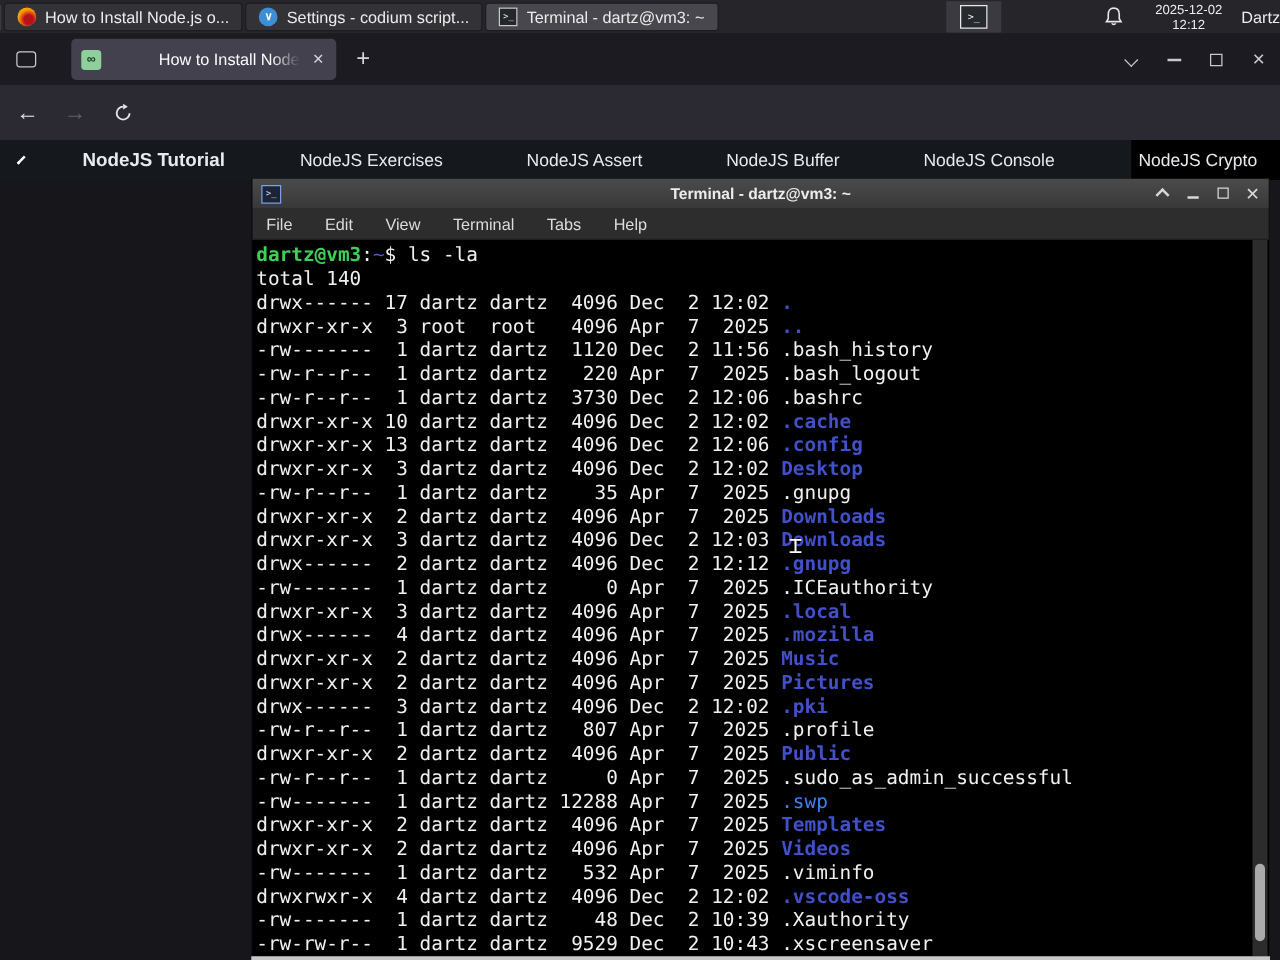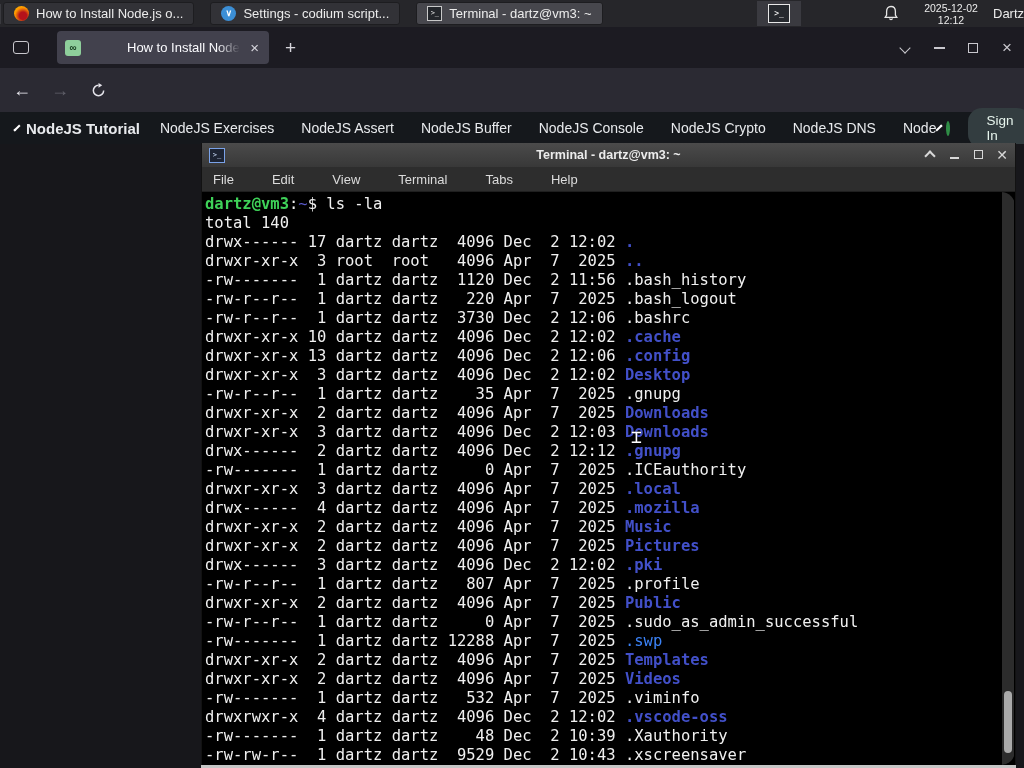--- a/index.html
+++ b/index.html
@@ -10,21 +10,21 @@
   #panel { position:absolute; left:0; top:0; width:1024px; height:27px; background:#26262a;
            display:flex; align-items:center; color:#e6e6e6; font-size:13px; z-index:40; }
   .app-menu { display:flex; align-items:center; gap:6px; padding:0 8px; height:100%; cursor:default; }
   .xubuntu-logo { width:17px; height:17px; display:inline-block; position:relative; }
   .xubuntu-logo:before, .xubuntu-logo:after { content:""; position:absolute; width:7px; height:7px; border-radius:2px; background:#3fb0e8; }
   .xubuntu-logo:before { left:1px; top:1px; box-shadow:9px 9px 0 #2b8ec7; }
   .xubuntu-logo:after  { right:1px; top:1px; box-shadow:-9px 9px 0 #2b8ec7; }
   .menu-lines { width:9px; height:9px; border-top:1px solid #9a9aa0; border-bottom:1px solid #9a9aa0; position:relative; margin-left:2px; }
   .menu-lines:after { content:""; position:absolute; left:0; top:3px; width:9px; height:1px; background:#9a9aa0; }
   .panel-sep { width:1px; height:20px; background:#3a3a3f; }
-  .taskbar { display:flex; align-items:center; height:100%; gap:16px; padding-left:2px; }
+  .taskbar { display:flex; align-items:center; height:100%; gap:2px; padding-left:2px; }
   .task-btn { display:flex; align-items:center; gap:7px; height:23px; padding:0 10px; background:#323237;
               border:1px solid #1d1d20; border-radius:3px; max-width:198px; white-space:nowrap; overflow:hidden; }
   .task-btn.active { background:#47474d; }
   .task-title { overflow:hidden; text-overflow:ellipsis; font-size:13px; color:#ececec; }
   .icon-firefox { width:15px; height:15px; border-radius:50%; flex:0 0 15px;
                   background:radial-gradient(circle at 60% 65%, #b5121b 0 28%, #ff9500 60%, #ffcb00 100%); }
   .icon-codium { width:15px; height:15px; border-radius:50%; flex:0 0 15px; background:#3c8fd6;
                  color:#fff; font-size:9px; line-height:15px; text-align:center; font-weight:bold; }
   .icon-term-sm { width:15px; height:15px; flex:0 0 15px; background:#23262b; border:1px solid #c9c9c9;
                   color:#e8e8e8; font-size:7px; line-height:13px; text-align:center; font-family:"DejaVu Sans Mono",monospace; }
@@ -59,22 +59,22 @@
   .navbtn.dim { color:#62616b; }
   #urlbar { position:absolute; left:176px; top:75px; width:640px; height:31px; background:#3d3c46; border-radius:6px;
             display:flex; align-items:center; padding:0 10px; gap:9px; }
   #urltext { flex:1; font-size:13.5px; color:#a9a8b2; white-space:nowrap; overflow:hidden; }
   #urltext .domain { color:#fbfbfe; }
   .urlbar-icon { flex:0 0 auto; display:flex; align-items:center; }
   .tb-right { position:absolute; right:10px; top:68px; height:44px; display:flex; align-items:center; gap:21px; }
   .hamb { width:14px; height:2px; background:#d5d4da; box-shadow:0 -5px 0 #d5d4da, 0 5px 0 #d5d4da; }
 
   
-  #sitenav { position:absolute; left:0; top:112px; width:1024px; height:32px; background:#15181c;
-             display:flex; align-items:center; color:#e8eaed; font-size:14px; }
+  #sitenav { position:absolute; left:0; top:112px; width:905px; height:32px; background:#15181c;
+             display:flex; align-items:center; color:#e8eaed; font-size:14px;gap:40px; }
   .site-chevL { width:8px; height:8px; border-left:2.4px solid #fff; border-bottom:2.4px solid #fff; transform:rotate(45deg); margin:0 8px 0 16px; }
   .site-chevR { width:8px; height:8px; border-right:2.6px solid #fff; border-top:2.6px solid #fff; transform:rotate(45deg); margin-left:2px; }
   .site-link { margin-right:27px; white-space:nowrap; }
   .site-link.bold { font-weight:bold; font-size:15px; margin-right:20px; }
   .search-ring { width:15px; height:15px; border:2.6px solid #2f8d46; border-radius:50%; margin:0 18px 0 6px; }
   .signin { background:#333d40; color:#e6f4ec; border-radius:14px; padding:5px 18px; font-size:13.5px; margin-right:24px; }
 
   
   #pagebg { position:absolute; left:0; top:144px; width:1024px; height:624px; background:#17171b; }
 
@@ -85,23 +85,23 @@
   #term-titlebar { height:24px; background:linear-gradient(#4b4b4b,#383838); display:flex; align-items:center; position:relative; }
   .term-icon { width:16px; height:15px; margin-left:7px; border:1px solid #7aa2e8; background:#1d2433; color:#cfe2ff;
                font-size:7px; line-height:13px; text-align:center; font-family:"DejaVu Sans Mono",monospace; }
   #term-title { position:absolute; left:0; right:0; text-align:center; font-weight:bold; font-size:12.5px; color:#ececec; }
   .term-ctrls { position:absolute; right:6px; top:0; height:24px; display:flex; align-items:center; gap:10px; color:#d8d8d8; }
   .tc { width:14px; text-align:center; font-size:12px; line-height:1; }
   .tc-shade { width:8px; height:8px; border-left:2px solid #d8d8d8; border-top:2px solid #d8d8d8; transform:rotate(45deg); margin-top:4px; }
   .tc-min { width:9px; height:2px; background:#d8d8d8; margin-top:8px; }
   .tc-max { width:9px; height:9px; border:1.6px solid #d8d8d8; }
   .tc-close { font-size:14px; }
-  #term-menubar { height:25px; background:#2d2d2d; display:flex; align-items:center; gap:16px; border-bottom:1px solid #1f1f1f; }
+  #term-menubar { height:25px; background:#2d2d2d; display:flex; align-items:center; gap:4px; border-bottom:1px solid #1f1f1f; }
   .menu-item { color:#dcdcdc; font-size:13px; padding:0 11px; }
-  #term-content { position:relative; height:573px; background:#000; overflow:hidden;border-radius:14px; }
+  #term-content { position:relative; height:573px; background:#000; overflow:hidden; }
   #term-lines { font-family:"DejaVu Sans Mono",monospace; font-size:15.5px; line-height:19px; color:#f0f0f0;
                 white-space:pre; padding:3px 0 0 3px; }
   .t-green { color:#3ed158; font-weight:bold; }
   .t-cwd { color:#5958c9; }
   .t-dir { color:#4250c9; font-weight:bold; }
   .t-dim { color:#3b82f6; }
   #term-scroll { position:absolute; right:1px; top:0; width:12px; height:573px; background:#2c2c2c; }
   #term-thumb { position:absolute; left:2px; bottom:12px; width:8px; height:62px; background:#aaa; border-radius:4px; }
 
   

